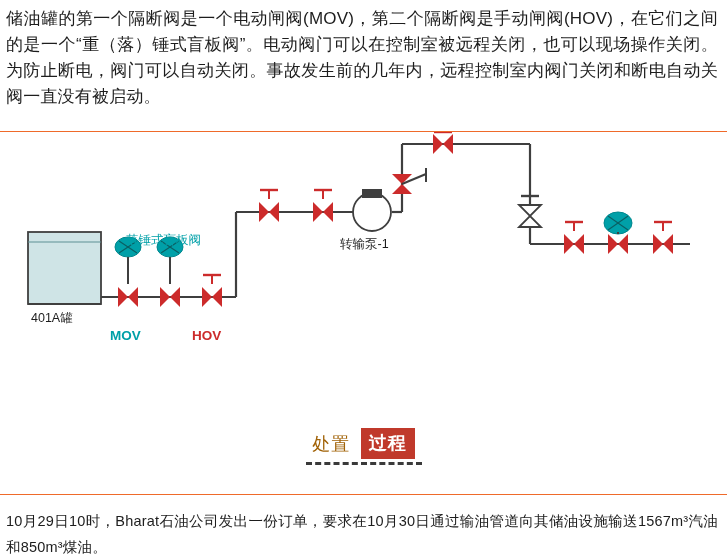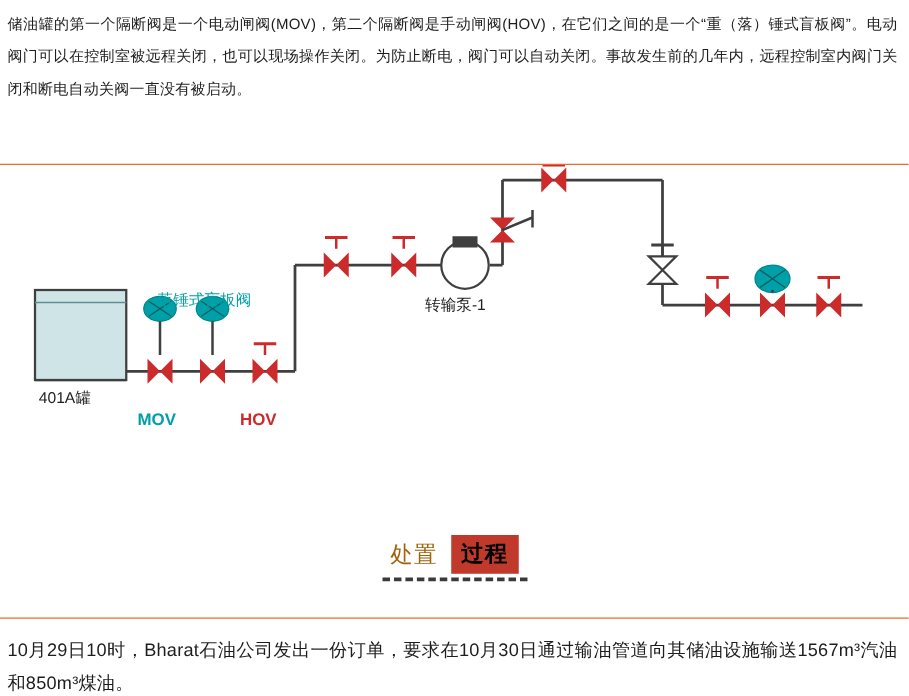--- a/index.html
+++ b/index.html
@@ -20,21 +20,21 @@
     width: 727px;
     height: 557px;
   }
 
   
   .para-top {
     position: absolute;
     left: 6px;
     top: 6px;
     width: 712px;
-    font-size: 12px;
+    font-size: 17px;
     line-height: 26px;
     color: #1d1d1d;
     text-align: justify;
     letter-spacing: 0.2px;
   }
 
   
   .rule {
     position: absolute;
     left: 0;
@@ -81,21 +81,21 @@
   .section-head .w1 {
     font-size: 18px;
     font-weight: normal;
     color: #a16207;
     vertical-align: middle;
     letter-spacing: 1px;
   }
   .section-head .w2 {
     display: inline-block;
     background: #c0392b;
-    color: #000000;
+    color: #ffffff;
     font-size: 18px;
     font-weight: bold;
     padding: 3px 8px 4px 8px;
     margin-left: 6px;
     vertical-align: middle;
     letter-spacing: 1px;
   }
   .dashline {
     position: absolute;
     left: 50%;

